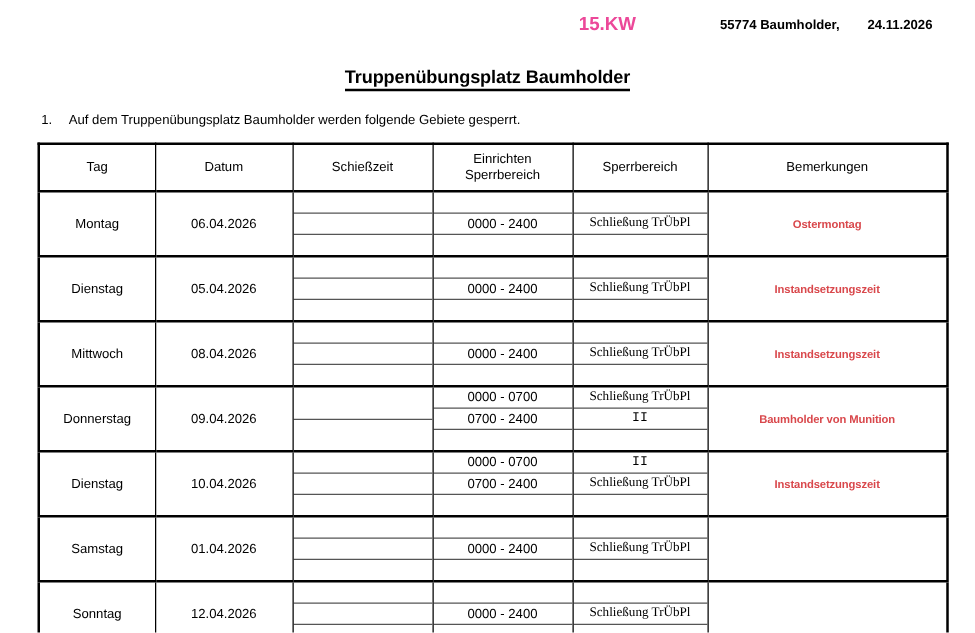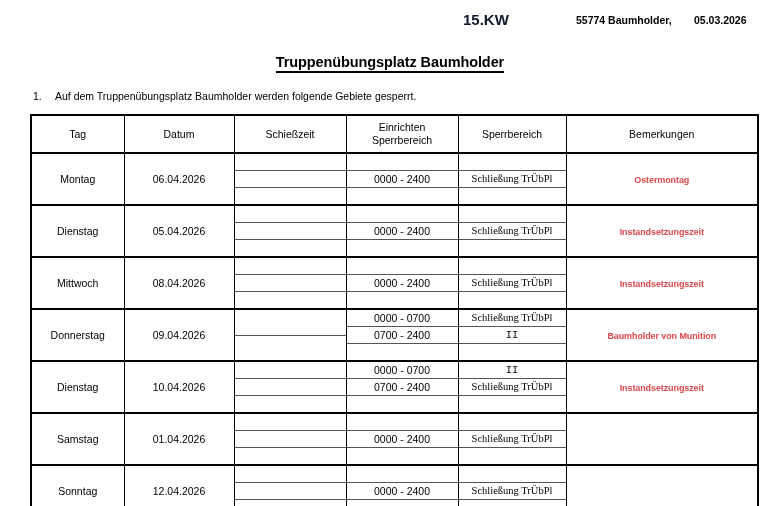--- a/index.html
+++ b/index.html
@@ -29,21 +29,21 @@
     font-size: 15.5px;
     font-weight: bold;
     letter-spacing: -0.1px;
     white-space: nowrap;
   }
   .kw-label {
     position: absolute;
     left: 463px; top: 1px;
     font-size: 15px;
     font-weight: bold;
-    color: #0f172a;
+    color: #ec4899;
     white-space: nowrap;
   }
   .place-label {
     position: absolute;
     left: 576px; top: 4px;
     font-size: 10.5px;
     font-weight: bold;
     white-space: nowrap;
   }
   .date-label {
@@ -176,21 +176,21 @@
     font-weight: bold;
     letter-spacing: -0.1px;
   }
 </style>
 </head>
 <body>
 
 <div class="header-row">
   <div class="kw-label">15.KW</div>
   <div class="place-label">55774 Baumholder,</div>
-  <div class="date-label">05.03.2026</div>
+  <div class="date-label">24.11.2026</div>
 </div>
 
 <div class="subtitle">
   <span>Truppenübungsplatz Baumholder</span>
 </div>
 
 <div class="intro">
   <span class="num">1.</span><span>Auf dem Truppenübungsplatz Baumholder werden folgende Gebiete gesperrt.</span>
 </div>
 

